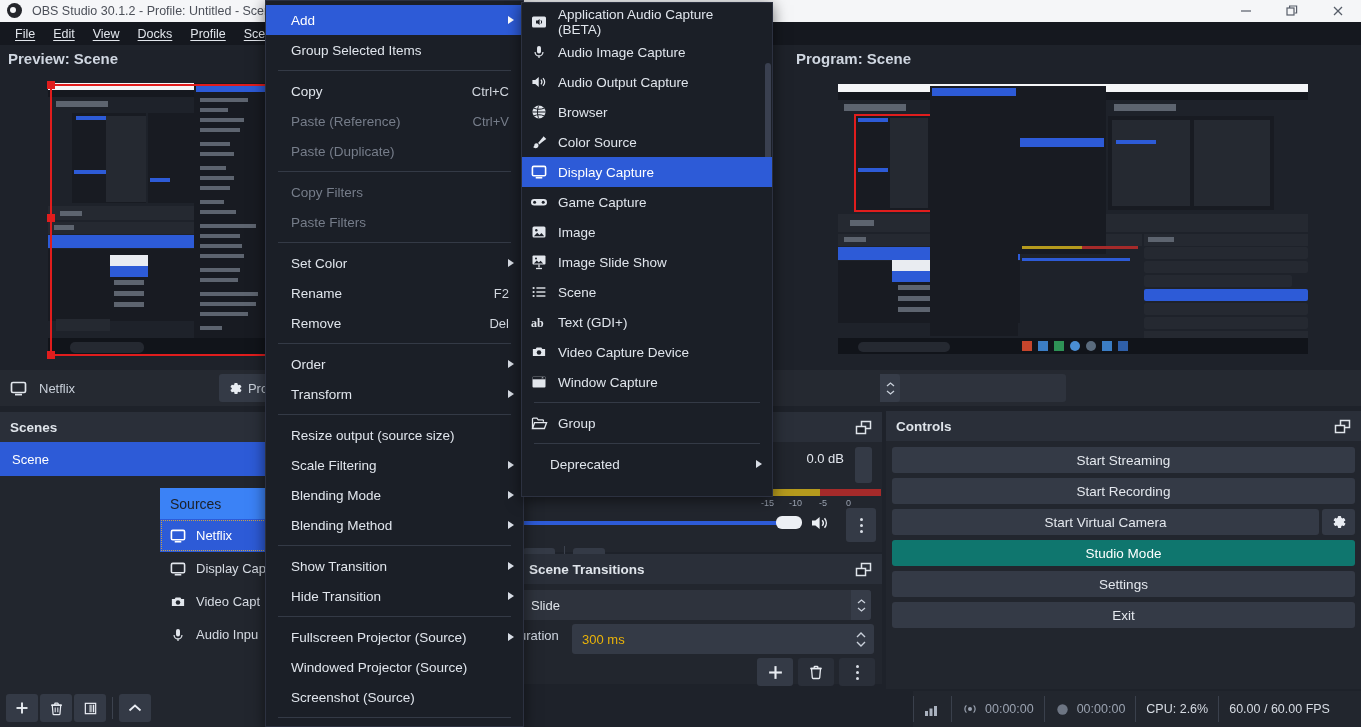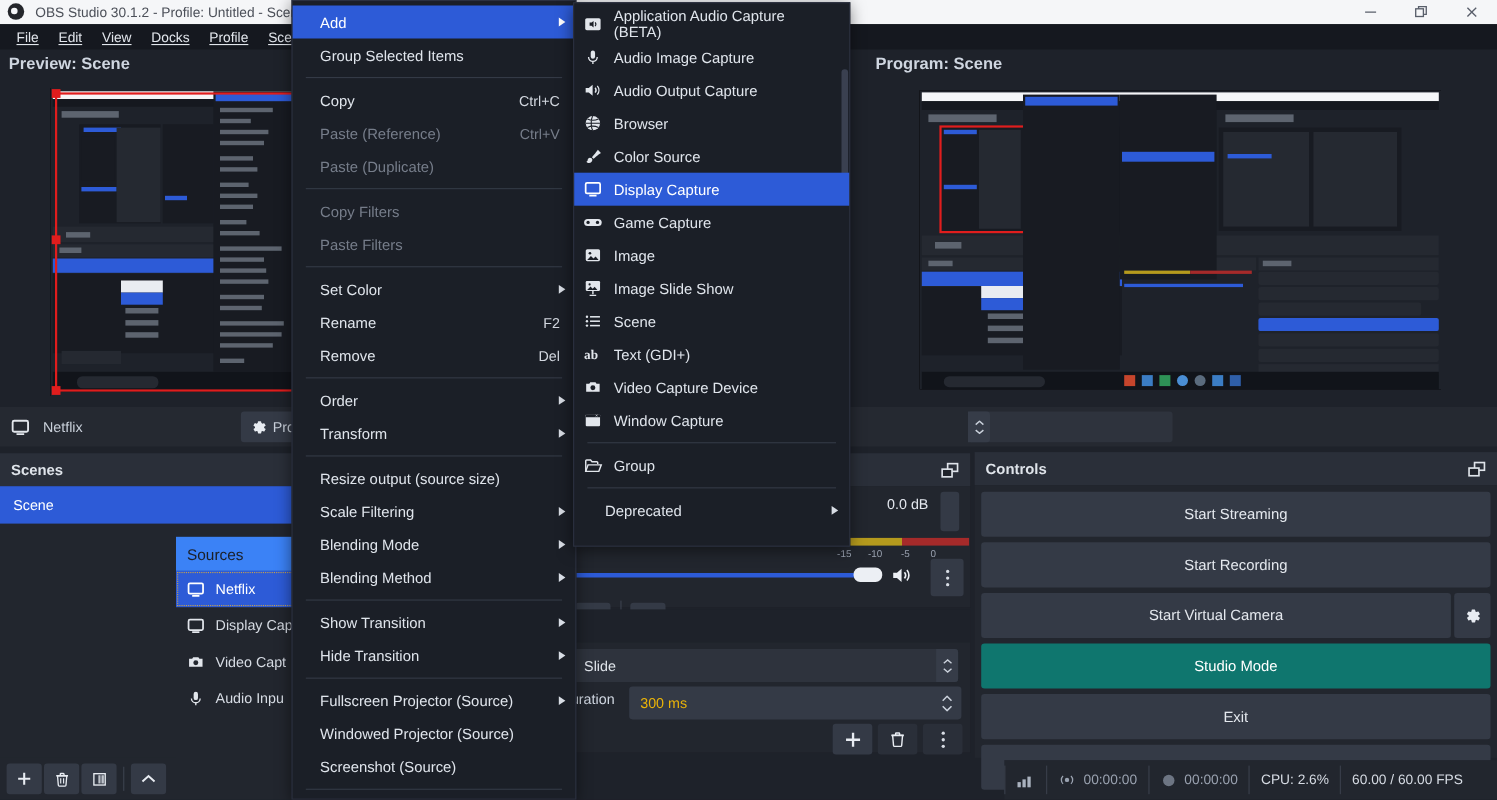--- a/index.html
+++ b/index.html
@@ -121,21 +121,21 @@
   .slider-knob {
     position:absolute; width:26px; height:13px; background:#eceff4; border-radius:6px;
   }
   .kebab {
     display:flex; flex-direction:column; gap:3px; align-items:center; justify-content:center;
   }
   .kebab i { width:3px; height:3px; border-radius:50%; background:#d8dde5; display:block; }
 
   
   .ctrl-btn {
-    height:41px; background:#343a46; border-radius:3px;
+    height:26px; background:#343a46; border-radius:3px;
     display:flex; align-items:center; justify-content:center;
     font-size:13.5px; color:#e4e8ee; margin-bottom:5px;
   }
   .ctrl-btn.active { background:#0f766e; color:#fff; }
 
   
   .statusbar {
     position:absolute; left:913px; bottom:0; width:448px; height:36px;
     background:#22262e; display:flex; align-items:center; font-size:12.5px; color:#d6dbe3;
   }
@@ -548,20 +548,29 @@
               <i></i>
               <i></i>
               <i></i>
             </span>
         </div>
       </div>
     </div>
   </div>
 
   <div class="dock" style="left:519px; top:554px; width:363px; height:130px;">
+    <div class="dock-title">
+      <span>Scene Transitions</span>
+      <span style="display:flex;">
+        <svg width="17" height="15" viewBox="0 0 17 15">
+          <rect x="6.5" y="1.5" width="9" height="7" fill="none" stroke="#dfe4ea" stroke-width="1.5"></rect>
+          <rect x="1.5" y="6.5" width="9" height="7" fill="#1e222a" stroke="#dfe4ea" stroke-width="1.5"></rect>
+        </svg>
+      </span>
+    </div>
     <div class="dock-body" style="position:absolute; left:0; top:30px; width:363px; height:100px;">
       <div class="spin-box" style="position:absolute; left:0px; top:6px; width:352px; height:30px;">
         <span style="margin-left:12px;font-size:13px;color:#dfe4ea;">Slide</span>
         <div class="spin-arrows" style="margin-left:auto;">
           <svg width="9" height="5" viewBox="0 0 9 5">
               <polyline points="1,4 4.5,1 8,4" fill="none" stroke="#c9d0da" stroke-width="1.3"></polyline>
             </svg>
           <svg width="9" height="5" viewBox="0 0 9 5">
               <polyline points="1,1 4.5,4 8,1" fill="none" stroke="#c9d0da" stroke-width="1.3"></polyline>
             </svg>
@@ -631,24 +640,24 @@
               <path fill="#e8ecf2" d="M8 5.2a2.8 2.8 0 1 0 0 5.6 2.8 2.8 0 0 0 0-5.6zm0 4.2a1.4 1.4 0 1 1 0-2.8 1.4 1.4 0 0 1 0 2.8z"></path>
               <path fill="#e8ecf2" d="M14.1 9.3l-1.2-.7c.06-.4.06-.8 0-1.2l1.2-.7a.5.5 0 0 0 .2-.63l-1.1-1.9a.5.5 0 0 0-.62-.22l-1.3.5a5 5 0 0 0-1-.6l-.2-1.4A.5.5 0 0 0 9.6 2H7.4a.5.5 0 0 0-.5.42l-.2 1.4a5 5 0 0 0-1 .6l-1.3-.5a.5.5 0 0 0-.62.22L2.7 6.04a.5.5 0 0 0 .2.63l1.2.7c-.06.4-.06.8 0 1.2l-1.2.7a.5.5 0 0 0-.2.63l1.1 1.9a.5.5 0 0 0 .62.22l1.3-.5c.3.24.64.44 1 .6l.2 1.4a.5.5 0 0 0 .5.42h2.2a.5.5 0 0 0 .5-.42l.2-1.4c.36-.16.7-.36 1-.6l1.3.5a.5.5 0 0 0 .62-.22l1.1-1.9a.5.5 0 0 0-.2-.63z"></path>
             </svg>
           </span>
         </div>
       </div>
       <div class="ctrl-btn active">
         <span>Studio Mode</span>
       </div>
       <div class="ctrl-btn">
+        <span>Settings</span>
+      </div>
+      <div class="ctrl-btn">
         <span>Exit</span>
-      </div>
-      <div class="ctrl-btn">
-        <span>Settings</span>
       </div>
     </div>
   </div>
 
   <div class="statusbar">
     <div class="st-div"></div>
     <div class="st-cell">
       <span style="display:flex;">
         <svg width="17" height="14" viewBox="0 0 17 14">
           <rect x="1" y="9" width="3" height="5" fill="#aab2bf"></rect>

